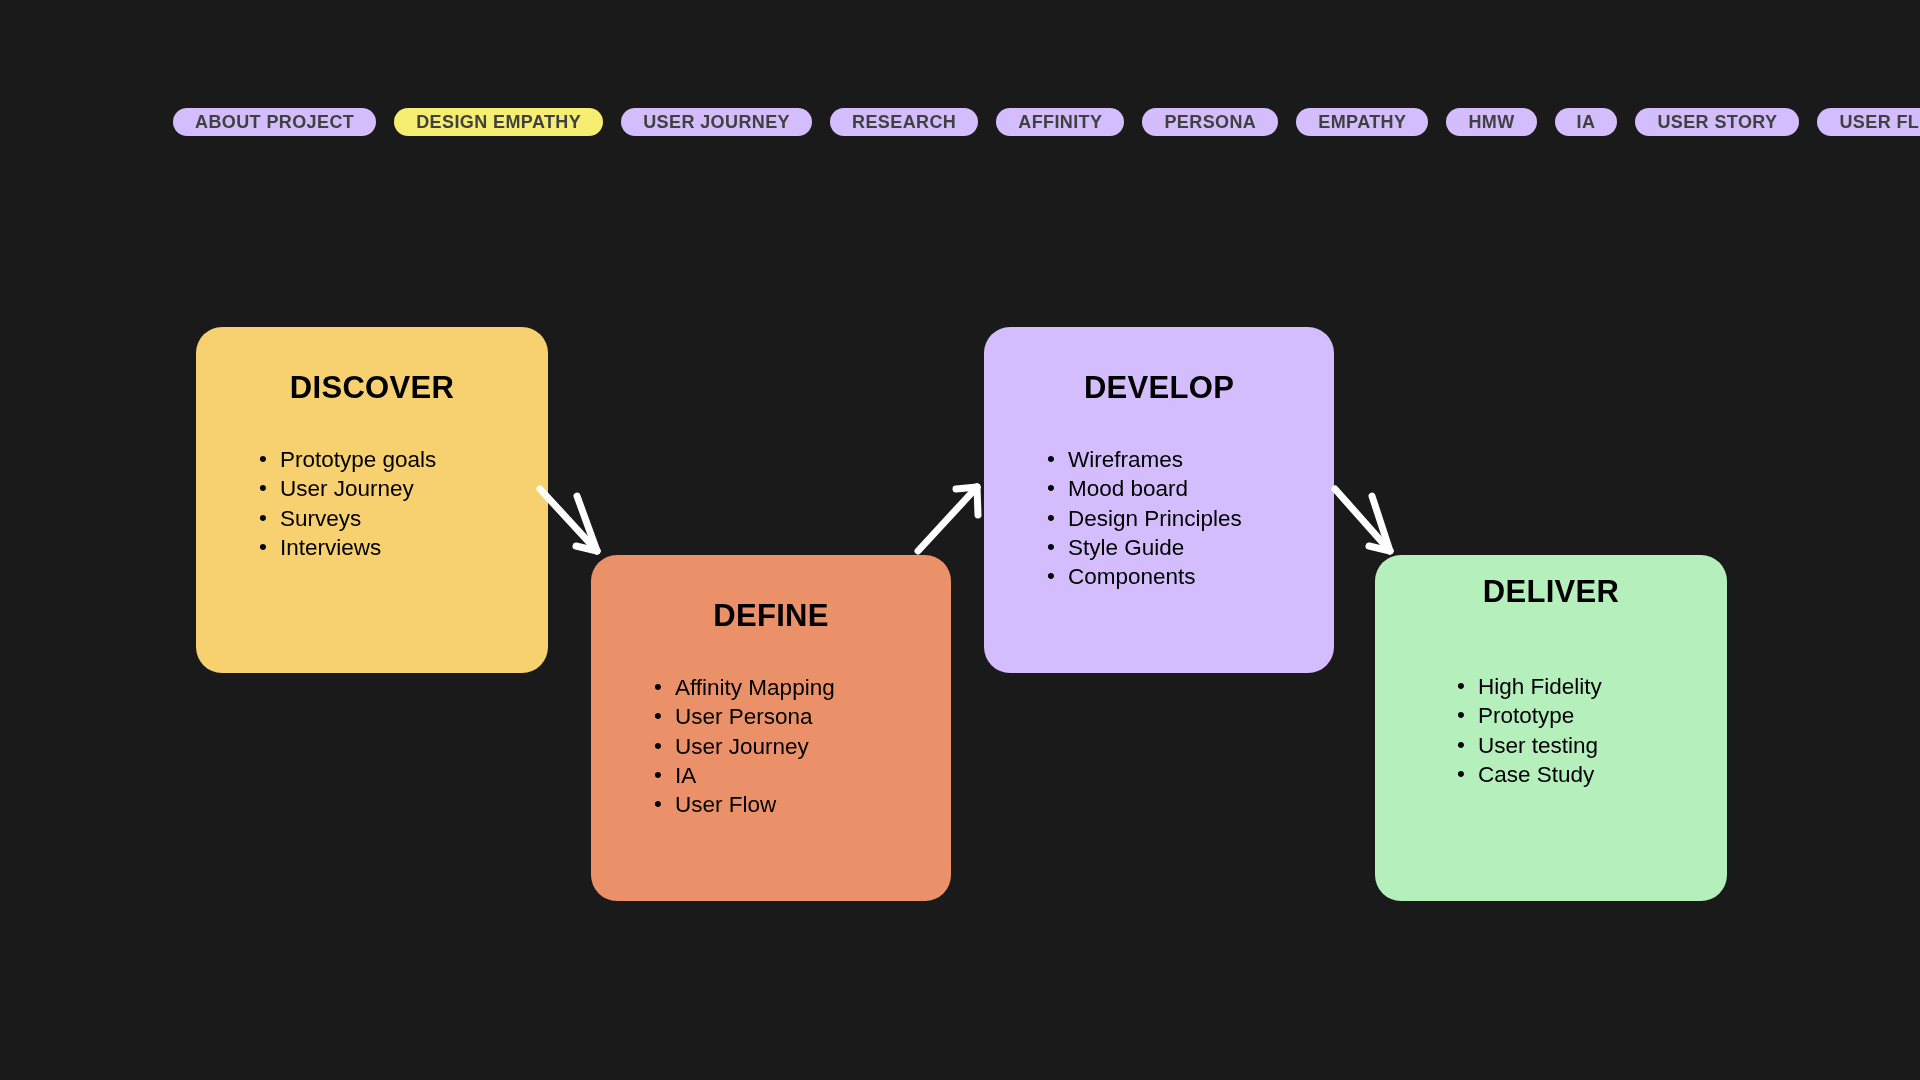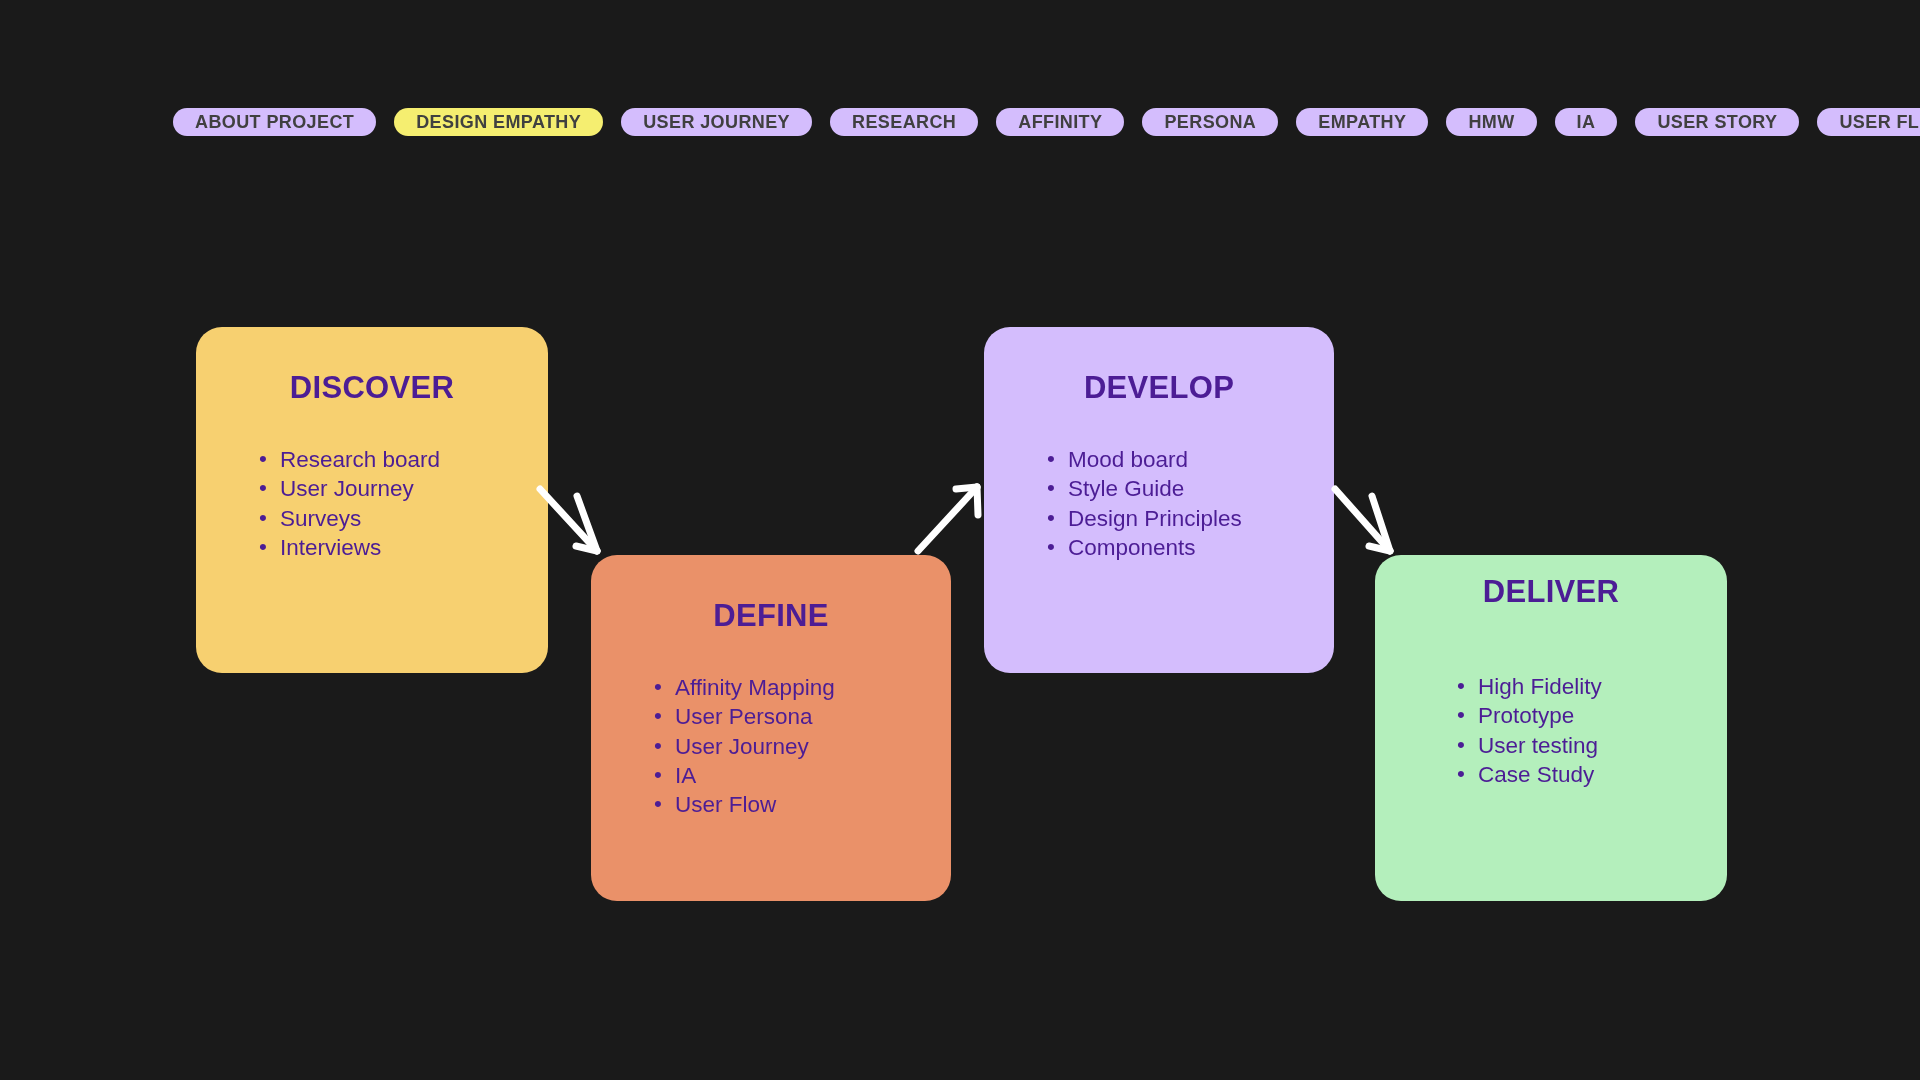--- a/index.html
+++ b/index.html
@@ -42,21 +42,21 @@
     cursor: pointer;
     user-select: none;
   }
 
   .nav-pill.active { background: #f5ee70; }
 
   
   .card {
     position: absolute;
     border-radius: 26px;
-    color: #4c1d95;
+    color: #000000;
     padding: 0;
     overflow: hidden;
   }
 
   .card-title {
     font-size: 31px;
     font-weight: 700;
     letter-spacing: 0.3px;
     text-align: center;
     line-height: 1;
@@ -137,44 +137,45 @@
   <div class="nav-pill">EMPATHY</div>
   <div class="nav-pill">HMW</div>
   <div class="nav-pill">IA</div>
   <div class="nav-pill">USER STORY</div>
   <div class="nav-pill">USER FLOW</div>
 </nav>
 
 <div class="card" id="card-discover">
   <div class="card-title">DISCOVER</div>
   <ul class="card-list">
-    <li>Research board</li>
+    <li>Prototype goals</li>
     <li>User Journey</li>
     <li>Surveys</li>
     <li>Interviews</li>
   </ul>
 </div>
 
 <div class="card" id="card-define">
   <div class="card-title">DEFINE</div>
   <ul class="card-list">
     <li>Affinity Mapping</li>
     <li>User Persona</li>
     <li>User Journey</li>
     <li>IA</li>
     <li>User Flow</li>
   </ul>
 </div>
 
 <div class="card" id="card-develop">
   <div class="card-title">DEVELOP</div>
   <ul class="card-list">
+    <li>Wireframes</li>
     <li>Mood board</li>
+    <li>Design Principles</li>
     <li>Style Guide</li>
-    <li>Design Principles</li>
     <li>Components</li>
   </ul>
 </div>
 
 <div class="card" id="card-deliver">
   <div class="card-title">DELIVER</div>
   <ul class="card-list">
     <li>High Fidelity</li>
     <li>Prototype</li>
     <li>User testing</li>

